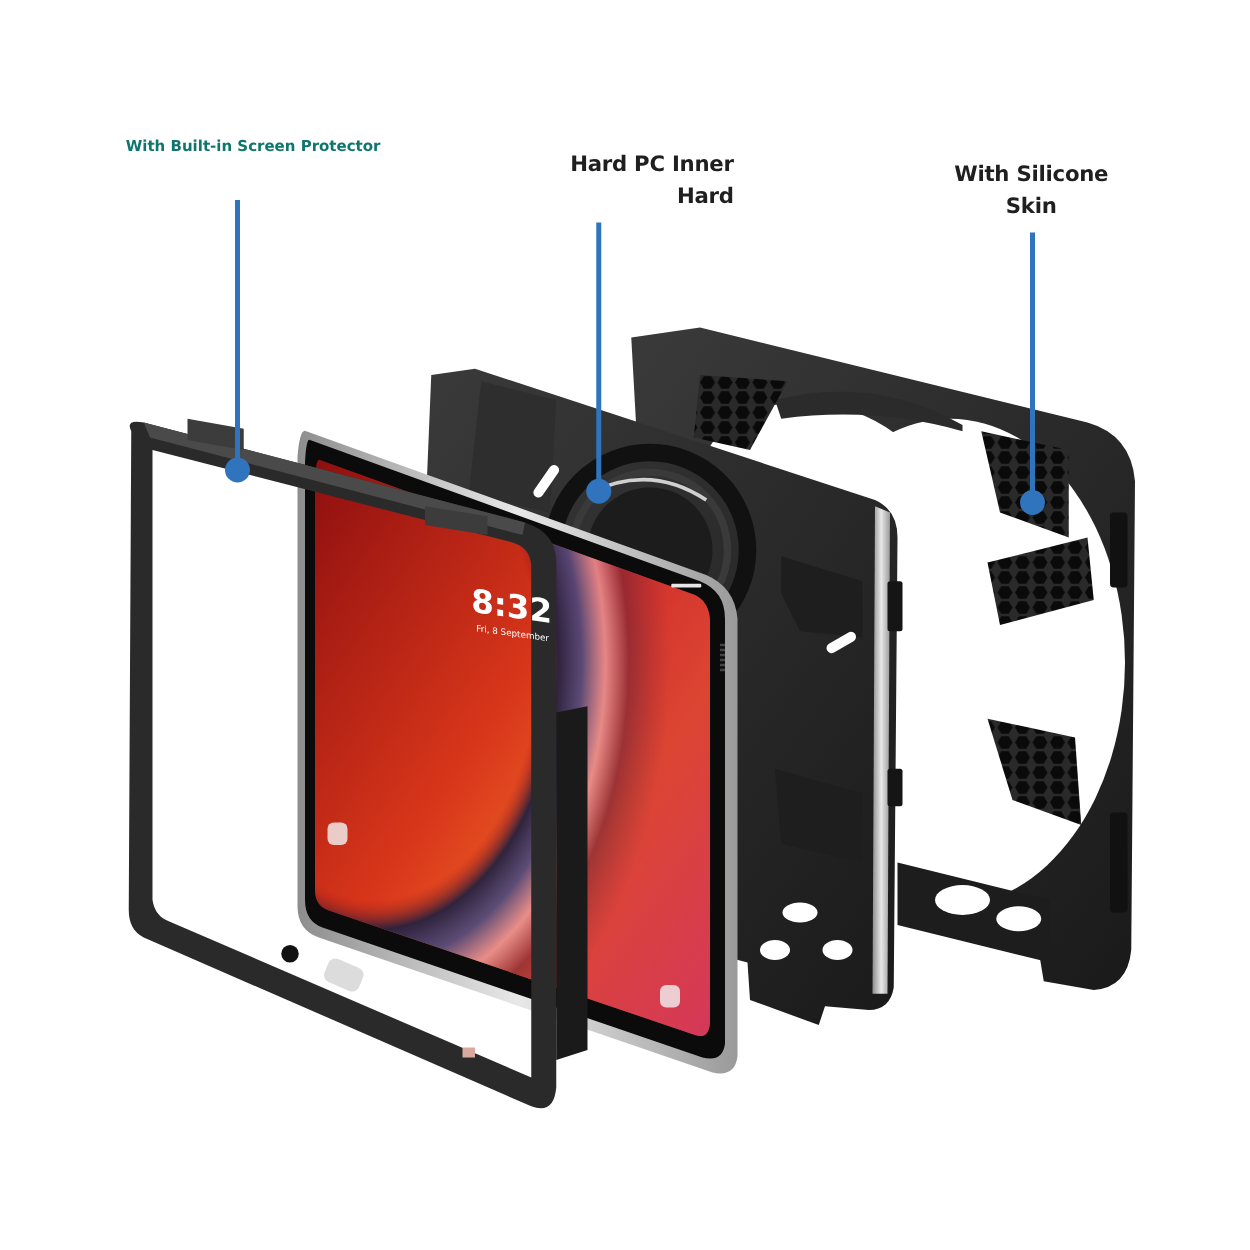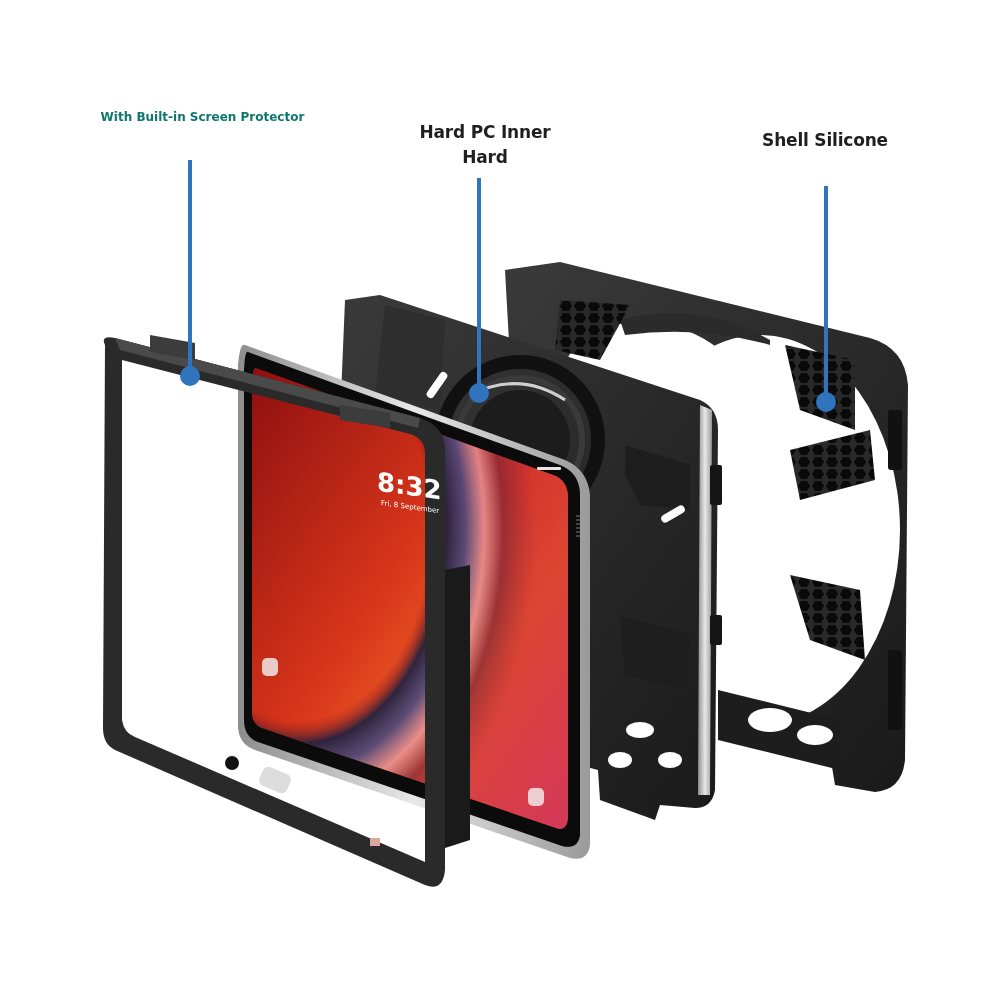--- a/index.html
+++ b/index.html
@@ -10,27 +10,28 @@
     .scene { position: absolute; left: 0; top: 0; width: 1000px; height: 1000px; }
     .lock-time { position: absolute; color: #fff; font-family: "DejaVu Sans", sans-serif; font-weight: bold; }
   </style>
 </head>
 <body>
 
 <div class="label" style="left:70px; top:107px; width:265px;">
   <div class="sub">With Built-in Screen Protector</div>
 </div>
 
-<div class="label" style="left:395px; top:120px; width:180px;">
+<div class="label" style="left:407px; top:120px; width:180px;text-align:right;">
   <div class="title">Hard PC Inner</div>
   <div class="title">Hard</div>
 </div>
 
 <div class="label" style="left:745px; top:128px; width:160px;">
-  <div class="title">Shell Silicone</div>
+  <div class="title">With Silicone</div>
+  <div class="title">Skin</div>
 </div>
 
 <svg class="scene" viewBox="0 0 1000 1000" xmlns="http://www.w3.org/2000/svg">
   <defs>
     <linearGradient id="screenGrad" x1="0" y1="0" x2="1" y2="1">
       <stop offset="0" stop-color="#8e0f10"></stop>
       <stop offset="0.45" stop-color="#d8361a"></stop>
       <stop offset="0.7" stop-color="#f06a2a"></stop>
       <stop offset="1" stop-color="#e0507a"></stop>
     </linearGradient>

